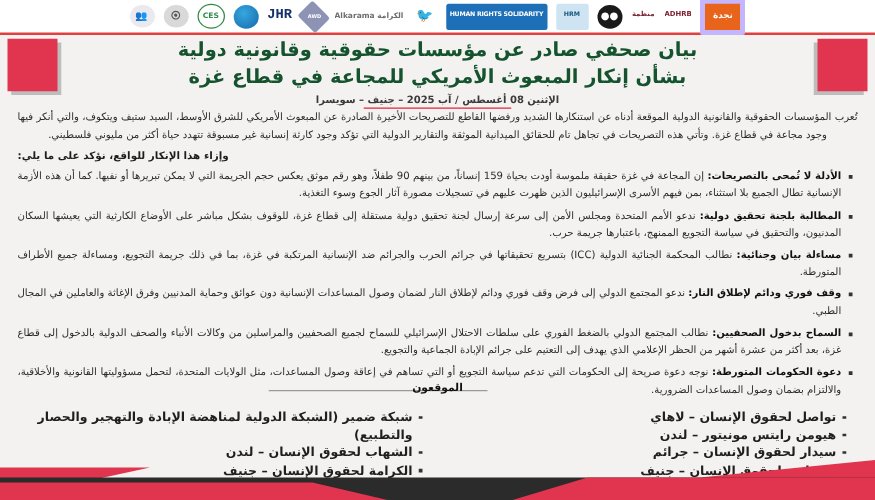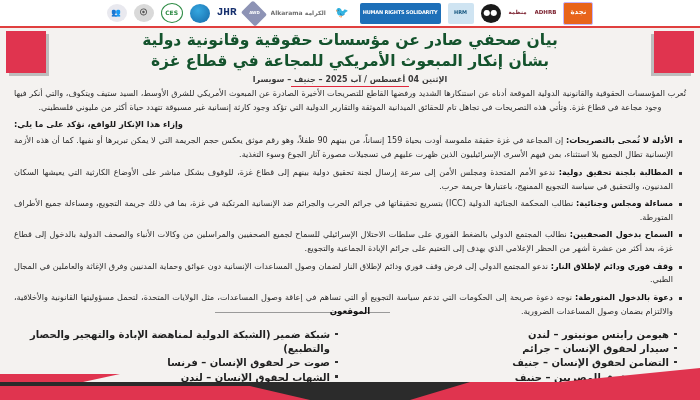--- a/index.html
+++ b/index.html
@@ -21,21 +21,21 @@
     border-bottom:2px solid #e0403f;
   }
   .top-rule{position:absolute;top:0;left:0;right:0;height:3px;background:#e03b4a;}
   .logo{
     height:19px;min-width:20px;
     display:flex;align-items:center;justify-content:center;
     font-size:5px;line-height:1.05;text-align:center;
     color:#1d4f8a;font-weight:bold;
     border-radius:2px;overflow:hidden;flex:0 0 auto;
   }
-  .lg-najda{background:#e8641b;color:#fff;border:1px solid #c4b5fd;padding:1px 4px;font-size:7px;border-radius:2px;}
+  .lg-najda{background:#e8641b;color:#fff;border:4px solid #c4b5fd;padding:1px 4px;font-size:7px;border-radius:2px;}
   .lg-txt{color:#7c2230;font-size:5.5px;}
   .lg-circ{width:19px;height:19px;border-radius:50%;background:#1a1a1a;color:#fff;font-size:8px;display:flex;align-items:center;justify-content:center;}
   .lg-sq{background:#cfe4f2;color:#15567f;padding:1px 3px;font-size:5px;}
   .lg-blue{background:#1d6fb8;color:#fff;padding:1px 3px;font-size:5px;letter-spacing:-.2px;}
   .lg-bird{color:#2a8fd0;font-size:11px;}
   .lg-kar{color:#6e6e6e;font-size:6px;}
   .lg-dia{width:17px;height:17px;background:#8d93b5;transform:rotate(45deg);}
   .lg-dia span{transform:rotate(-45deg);display:block;font-size:4px;color:#fff;}
   .lg-jhr{color:#16306e;font-size:11px;font-weight:bold;font-family:Liberation Mono, monospace;}
   .lg-globe{width:19px;height:19px;border-radius:50%;background:radial-gradient(circle at 40% 35%,#35a7e0,#1669a8);}
@@ -126,55 +126,55 @@
     <div class="logo lg-swirl">⦿</div>
     <div class="logo lg-people">👥</div>
   </div>
 
   <div class="side-block left"></div>
   <div class="side-block right"></div>
 
   <div class="title-wrap">
     <div class="title-line">بيان صحفي صادر عن مؤسسات حقوقية وقانونية دولية</div>
     <div class="title-line">بشأن إنكار المبعوث الأمريكي للمجاعة في قطاع غزة</div>
-    <div class="date-line">الإثنين 04 أغسطس / آب 2025 – جنيف – سويسرا</div>
+    <div class="date-line">الإثنين 08 أغسطس / آب 2025 – جنيف – سويسرا</div>
     <div class="date-rule"></div>
   </div>
 
   <div class="content">
     <p class="para lede">تُعرب المؤسسات الحقوقية والقانونية الدولية الموقعة أدناه عن استنكارها الشديد ورفضها القاطع للتصريحات الأخيرة الصادرة عن المبعوث الأمريكي للشرق الأوسط، السيد ستيف ويتكوف، والتي أنكر فيها وجود مجاعة في قطاع غزة. وتأتي هذه التصريحات في تجاهل تام للحقائق الميدانية الموثقة والتقارير الدولية التي تؤكد وجود كارثة إنسانية غير مسبوقة تتهدد حياة أكثر من مليوني فلسطيني.</p>
     <div class="intro-line">وإزاء هذا الإنكار للواقع، نؤكد على ما يلي:</div>
     <ul class="demands">
       <li><b>الأدلة لا تُمحى بالتصريحات:</b> <span>إن المجاعة في غزة حقيقة ملموسة أودت بحياة 159 إنساناً، من بينهم 90 طفلاً، وهو رقم موثق يعكس حجم الجريمة التي لا يمكن تبريرها أو نفيها. كما أن هذه الأزمة الإنسانية تطال الجميع بلا استثناء، بمن فيهم الأسرى الإسرائيليون الذين ظهرت عليهم في تسجيلات مصورة آثار الجوع وسوء التغذية.</span></li>
-      <li><b>المطالبة بلجنة تحقيق دولية:</b> <span>ندعو الأمم المتحدة ومجلس الأمن إلى سرعة إرسال لجنة تحقيق دولية بينهم إلى قطاع غزة، للوقوف بشكل مباشر على الأوضاع الكارثية التي يعيشها السكان المدنيون، والتحقيق في سياسة التجويع الممنهج، باعتبارها جريمة حرب.</span></li>
-      <li><b>مساءلة ومجلس وجنائية:</b> <span>نطالب المحكمة الجنائية الدولية (ICC) بتسريع تحقيقاتها في جرائم الحرب والجرائم ضد الإنسانية المرتكبة في غزة، بما في ذلك جريمة التجويع، ومساءلة جميع الأطراف المتورطة.</span></li>
+      <li><b>المطالبة بلجنة تحقيق دولية:</b> <span>ندعو الأمم المتحدة ومجلس الأمن إلى سرعة إرسال لجنة تحقيق دولية مستقلة إلى قطاع غزة، للوقوف بشكل مباشر على الأوضاع الكارثية التي يعيشها السكان المدنيون، والتحقيق في سياسة التجويع الممنهج، باعتبارها جريمة حرب.</span></li>
+      <li><b>مساءلة بيان وجنائية:</b> <span>نطالب المحكمة الجنائية الدولية (ICC) بتسريع تحقيقاتها في جرائم الحرب والجرائم ضد الإنسانية المرتكبة في غزة، بما في ذلك جريمة التجويع، ومساءلة جميع الأطراف المتورطة.</span></li>
+      <li><b>وقف فوري ودائم لإطلاق النار:</b> <span>ندعو المجتمع الدولي إلى فرض وقف فوري ودائم لإطلاق النار لضمان وصول المساعدات الإنسانية دون عوائق وحماية المدنيين وفرق الإغاثة والعاملين في المجال الطبي.</span></li>
       <li><b>السماح بدخول الصحفيين:</b> <span>نطالب المجتمع الدولي بالضغط الفوري على سلطات الاحتلال الإسرائيلي للسماح لجميع الصحفيين والمراسلين من وكالات الأنباء والصحف الدولية بالدخول إلى قطاع غزة، بعد أكثر من عشرة أشهر من الحظر الإعلامي الذي يهدف إلى التعتيم على جرائم الإبادة الجماعية والتجويع.</span></li>
-      <li><b>وقف فوري ودائم لإطلاق النار:</b> <span>ندعو المجتمع الدولي إلى فرض وقف فوري ودائم لإطلاق النار لضمان وصول المساعدات الإنسانية دون عوائق وحماية المدنيين وفرق الإغاثة والعاملين في المجال الطبي.</span></li>
-      <li><b>دعوة بالدخول المتورطة:</b> <span>نوجه دعوة صريحة إلى الحكومات التي تدعم سياسة التجويع أو التي تساهم في إعاقة وصول المساعدات، مثل الولايات المتحدة، لتحمل مسؤوليتها القانونية والأخلاقية، والالتزام بضمان وصول المساعدات الضرورية.</span></li>
+      <li><b>دعوة الحكومات المتورطة:</b> <span>نوجه دعوة صريحة إلى الحكومات التي تدعم سياسة التجويع أو التي تساهم في إعاقة وصول المساعدات، مثل الولايات المتحدة، لتحمل مسؤوليتها القانونية والأخلاقية، والالتزام بضمان وصول المساعدات الضرورية.</span></li>
     </ul>
   </div>
 
   <div class="sig-rule"></div>
   <div class="sig-title">الموقعون</div>
   <div class="sig-cols">
     <div class="sig-col col-left">
       <ul class="sig-list">
+        <li>تواصل لحقوق الإنسان – لاهاي</li>
         <li>هيومن رايتس مونيتور – لندن</li>
         <li>سيدار لحقوق الإنسان – جرائم</li>
         <li>التضامن لحقوق الإنسان – جنيف</li>
         <li>مجلس حقوق المصريين – جنيف</li>
         <li>المركز العربي لحرية الإعلام</li>
         <li>التنسيقية المصرية للحقوق والحريات</li>
 
       </ul>
     </div>
     <div class="sig-col col-right">
       <ul class="sig-list">
         <li>شبكة ضمير (الشبكة الدولية لمناهضة الإبادة والتهجير والحصار والتطبيع)</li>
-        <li>صوت حر لحقوق الإنسان – فرنسا</li>
         <li>الشهاب لحقوق الإنسان – لندن</li>
         <li>الكرامة لحقوق الإنسان – جنيف</li>
         <li>جمعية ضحايا التعذيب – جنيف</li>
         <li>مؤسسة عدالة لحقوق الإنسان – إسطنبول</li>
         <li>منظمة إفدي الدولية – بلجيكا</li>
       </ul>
     </div>
   </div>
 
   <div class="deco">

